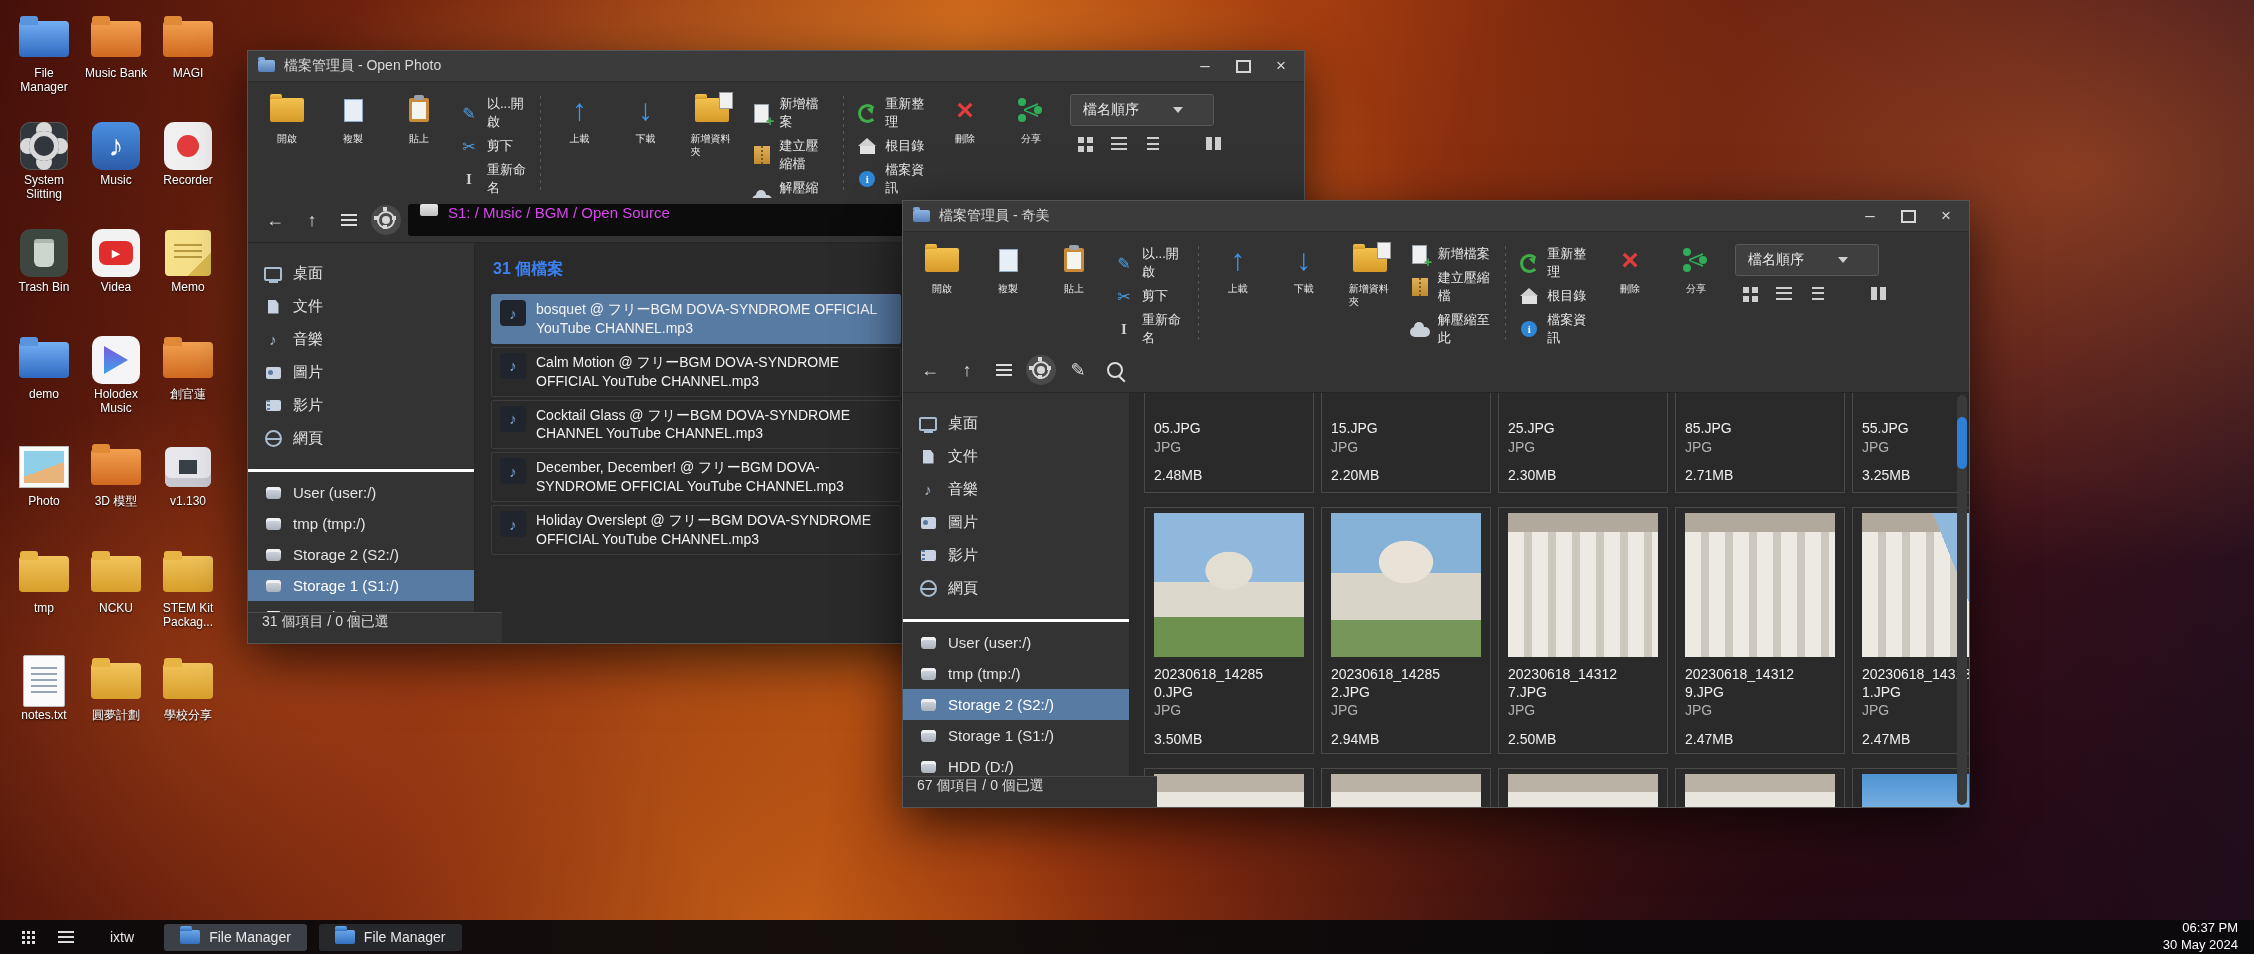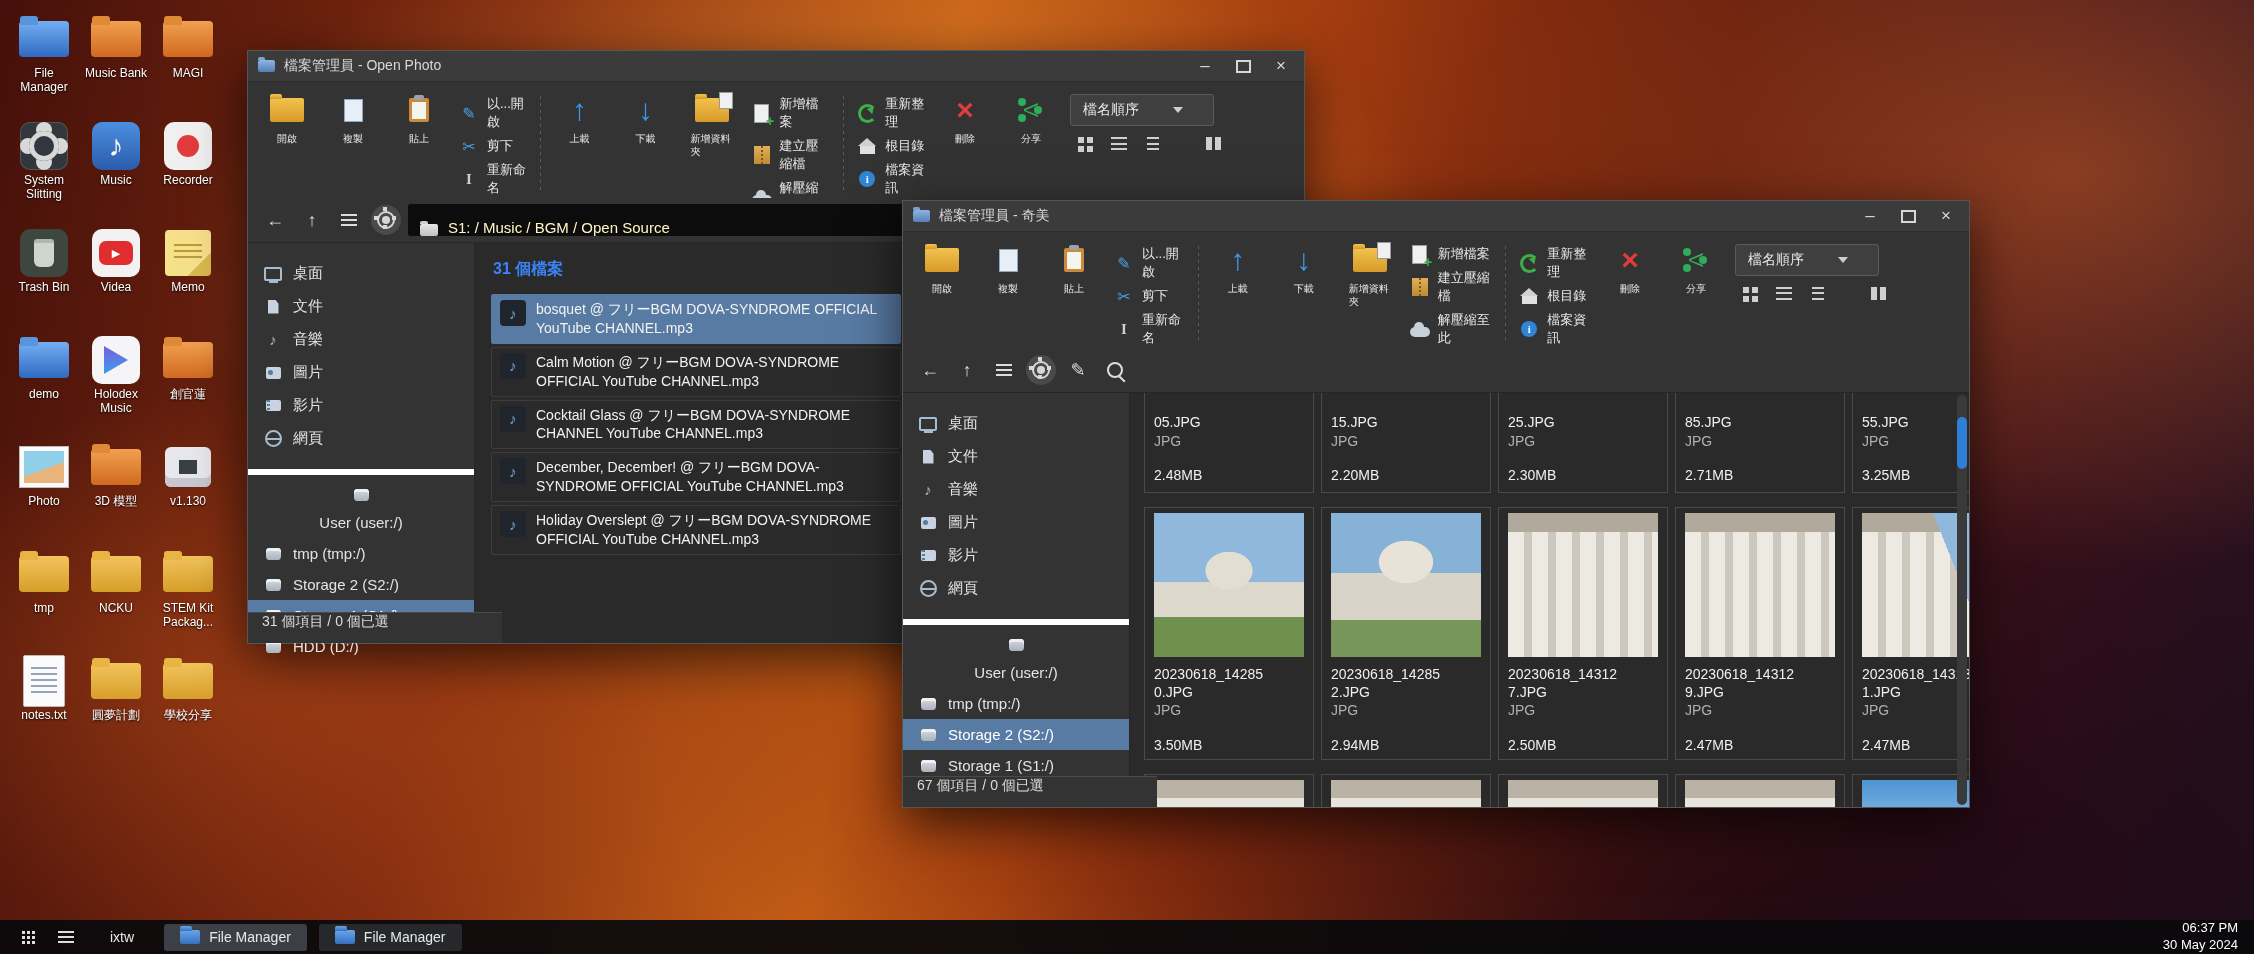--- a/index.html
+++ b/index.html
@@ -112,29 +112,29 @@
   
   .addressbar{height:44px;background:#333;border-bottom:1px solid #262626;display:flex;align-items:center;gap:7px;padding:0 12px;flex:none;}
   .nav-btn{width:30px;height:30px;border-radius:50%;display:flex;align-items:center;justify-content:center;color:#d8d8d8;font-size:18px;flex:none;cursor:default;}
   .gearbtn{background:#4a4a4a;}
   .ic-menu{width:16px;height:12px;background:linear-gradient(#ddd 0 2px,transparent 2px 5px,#ddd 5px 7px,transparent 7px 10px,#ddd 10px 12px);}
   .ic-gear{width:14px;height:14px;border:2px solid #d8d8d8;border-radius:50%;position:relative;}
   .ic-gear::before{content:"";position:absolute;inset:3px;background:#d8d8d8;border-radius:50%;}
   .ic-gear::after{content:"";position:absolute;left:4px;top:-6px;width:4px;height:4px;background:#d8d8d8;box-shadow:0 18px 0 #d8d8d8,-9px 9px 0 #d8d8d8,9px 9px 0 #d8d8d8;}
   .ic-search{width:12px;height:12px;border:2px solid #ddd;border-radius:50%;position:relative;}
   .ic-search::after{content:"";position:absolute;right:-5px;bottom:-4px;width:8px;height:2px;background:#ddd;transform:rotate(45deg);}
-  .path-box{flex:1;height:32px;background:#0c0c0c;border-radius:3px;display:flex;align-items:flex-end;gap:10px;padding:0 12px;color:#fef9c3;font-size:15px;overflow:hidden;}
+  .path-box{flex:1;height:32px;background:#0c0c0c;border-radius:3px;display:flex;align-items:flex-start;gap:10px;padding:0 12px;color:#d946ef;font-size:15px;overflow:hidden;}
   .pfold{width:18px;height:12px;border-radius:2px;background:linear-gradient(#e8e8e8,#bfbfbf);position:relative;flex:none;}
   .pfold::before{content:"";position:absolute;top:-3px;left:0;width:8px;height:3px;background:#cfcfcf;border-radius:2px 2px 0 0;}
   
   .win-body{flex:1;display:flex;min-height:0;position:relative;}
   .sidebar{width:226px;background:#333;border-right:1px solid #262626;padding-top:14px;flex:none;}
   .side-item{display:flex;align-items:center;gap:11px;padding:7px 16px;font-size:15px;color:#e4e4e4;cursor:default;}
   .side-item.selected{background:#587ba4;color:#fff;}
-  .side-item.with-sep{margin-top:14px;border-top:6px solid #ffffff;padding-top:12px;flex-direction:column;}
+  .side-item.with-sep{margin-top:14px;border-top:3px solid #ffffff;padding-top:12px;}
   .si{width:18px;height:16px;position:relative;display:inline-flex;align-items:center;justify-content:center;flex:none;}
   .si-desktop::before{content:"";width:14px;height:10px;border:2px solid #a8bcd0;border-radius:2px;}
   .si-desktop::after{content:"";position:absolute;bottom:-1px;width:9px;height:2px;background:#a8bcd0;}
   .si-doc::before{content:"";width:11px;height:14px;background:#c8d2e0;clip-path:polygon(0 0,70% 0,100% 30%,100% 100%,0 100%);}
   .si-music::before{content:"♪";color:#a8bcd0;font-size:15px;}
   .si-pic::before{content:"";width:15px;height:12px;background:#c8d2e0;border-radius:2px;}
   .si-pic::after{content:"";position:absolute;width:5px;height:5px;border-radius:50%;background:#587ba4;left:4px;top:5px;}
   .si-video::before{content:"";width:15px;height:11px;background:#c8d2e0;border-radius:2px;}
   .si-video::after{content:"";position:absolute;width:3px;height:11px;left:3px;background:repeating-linear-gradient(180deg,#587ba4 0 2px,transparent 2px 4px);}
   .si-web::before{content:"";width:13px;height:13px;border:2px solid #a8bcd0;border-radius:50%;}
@@ -147,21 +147,21 @@
   .fico{width:26px;height:26px;border-radius:4px;background:#20242c;display:flex;align-items:center;justify-content:center;flex:none;}
   .fico::before{content:"♪";color:#7aa7d8;font-size:15px;}
   .fname{font-size:14px;color:#f2f2f2;line-height:1.35;word-wrap:break-word;min-width:0;}
   .statusbar{position:absolute;left:0;bottom:0;width:226px;height:30px;background:#333;border-top:1px solid #4a4a4a;display:flex;padding:0 14px;font-size:14px;color:#ddd;z-index:5;}
   
   .photos-pane{flex:1;background:#2a2a2a;padding:0 14px;overflow:hidden;position:relative;}
   .prow{display:flex;gap:7px;margin-bottom:14px;}
   .photo-cell{width:150px;flex:none;border:1px solid #4a4a4a;padding:5px 9px;display:flex;flex-direction:column;}
   .pline{font-size:14px;line-height:1.3;color:#f0f0f0;}
   .pline.dim{color:#b0b0b0;}
-  .photo-cell .pline:last-child{margin-top:16px;}
+  .photo-cell .pline:last-child{margin-top:10px;}
   .photo-cell.partial{height:86px;justify-content:flex-end;padding-bottom:8px;border-top:none;}
   .thumb{width:100%;height:144px;margin-bottom:8px;background:#9a9a9a;}
   .photo-cell.cut{height:40px;overflow:hidden;border-bottom:none;padding-bottom:0;}
   .thumb.small{height:44px;margin:0;}
   .th-dome{background:radial-gradient(40px 32px at 50% 40%,#e3ded2 58%,transparent 60%),linear-gradient(180deg,#8fb8dc 0 48%,#dcd8cc 48% 72%,#6f9150 72% 100%);}
   .th-dome2{background:radial-gradient(46px 36px at 50% 34%,#e8e3d6 58%,transparent 60%),linear-gradient(180deg,#87b2d8 0 42%,#d8d4c8 42% 74%,#77975a 74% 100%);}
   .th-col{background:linear-gradient(180deg,#b0a99c 0 13%,transparent 13%),repeating-linear-gradient(90deg,#edeae3 0 16px,#cdc8bd 16px 24px);}
   .th-col2{background:linear-gradient(68deg,transparent 0 62%,#8fb8dc 62%),linear-gradient(180deg,#b0a99c 0 13%,transparent 13%),repeating-linear-gradient(90deg,#edeae3 0 16px,#cdc8bd 16px 24px);}
   .th-colb{background:linear-gradient(180deg,#b9b2a5 0 45%,#e8e5de 45%);}
   .th-skyb{background:linear-gradient(180deg,#4f93d2,#7db4e4);}

